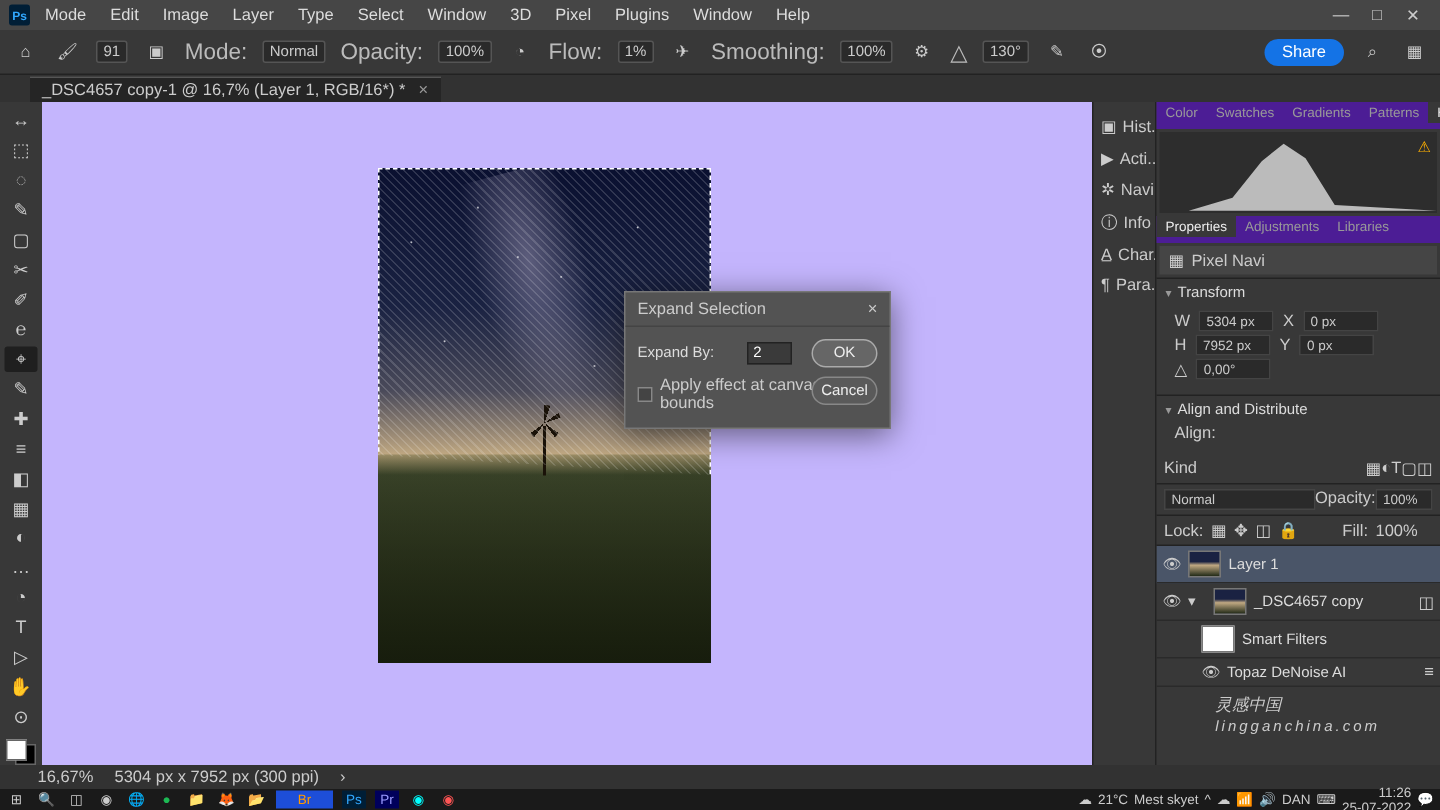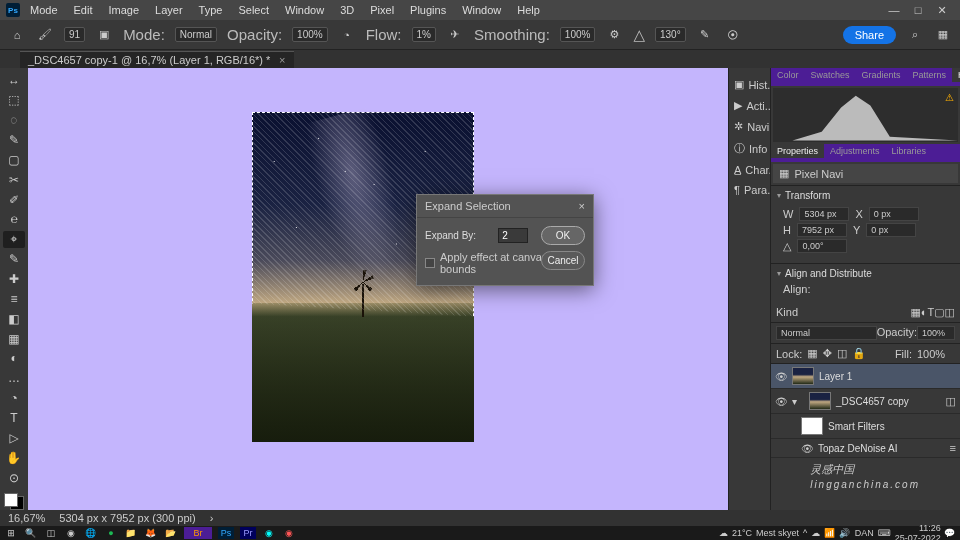--- a/index.html
+++ b/index.html
@@ -68,21 +68,21 @@
 .lopts .sel{background:#2a2a2a;border:1px solid #444;padding:1px 4px;font-size:9px;flex:1}
 .llock{padding:3px 5px;display:flex;gap:5px;align-items:center;font-size:9px;color:#999;border-bottom:1px solid #222}
 .llist{flex:1;overflow:auto}
 .lrow{display:flex;align-items:center;padding:3px 4px;gap:5px;border-bottom:1px solid #2a2a2a}
 .lrow.sel{background:#4a5568}
 .leye{width:12px;font-size:10px;color:#ccc}
 .lthumb{width:22px;height:18px;background:#555;border:1px solid #777}
 .lthumb.img{background:linear-gradient(180deg,#1a2242 40%,#c0a882 55%,#232b18)}
 .lname{font-size:10px;color:#ddd;flex:1}
 .lsub{padding-left:30px;font-size:9px}
-.statbar{position:absolute;bottom:14px;left:0;right:0;height:16px;background:#323232;display:flex;align-items:center;padding:0 8px;gap:14px;font-size:9px;color:#999}
+.statbar{position:absolute;bottom:14px;left:0;right:0;height:16px;background:#323232;display:flex;align-items:center;padding:0 25px;gap:14px;font-size:9px;color:#999}
 .taskbar{position:absolute;bottom:0;left:0;right:0;height:14px;background:#1a1a1a;display:flex;align-items:center;padding:0 4px;gap:6px}
 .taskbar .tico{width:14px;height:12px;display:flex;align-items:center;justify-content:center;font-size:9px;color:#ccc}
 .taskbar .wthr{margin-left:auto;font-size:9px;color:#ccc;display:flex;gap:4px;align-items:center}
 .taskbar .wthr span{font-size:9px}
 .watermark{position:absolute;right:40px;bottom:50px;color:rgba(255,255,255,.35);font-size:22px;font-style:italic;font-weight:300}
 .watermark .sub{font-size:10px;letter-spacing:2px;display:block;}
 </style>
 </head>
 <body>
 
@@ -334,21 +334,21 @@
 <div class="taskbar">
   <span class="tico">⊞</span>
   <span class="tico">🔍</span>
   <span class="tico">◫</span>
   <span class="tico">◉</span>
   <span class="tico">🌐</span>
   <span class="tico" style="color:#1db954">●</span>
   <span class="tico">📁</span>
   <span class="tico">🦊</span>
   <span class="tico">📂</span>
-  <span class="tico" style="background:#4c1d95;color:#ff9a00;width:28px">Br</span>
+  <span class="tico" style="background:#1d4ed8;color:#ff9a00;width:38px">Br</span>
   <span class="tico" style="background:#001e36;color:#31a8ff;width:16px">Ps</span>
   <span class="tico" style="background:#00005b;color:#9999ff;width:16px">Pr</span>
   <span class="tico" style="color:#0ff">◉</span>
   <span class="tico" style="color:#f55">◉</span>
   <div class="wthr">
     <span>☁</span>
     <span>21°C</span>
     <span>Mest skyet</span>
     <span>^</span>
     <span>☁</span>

